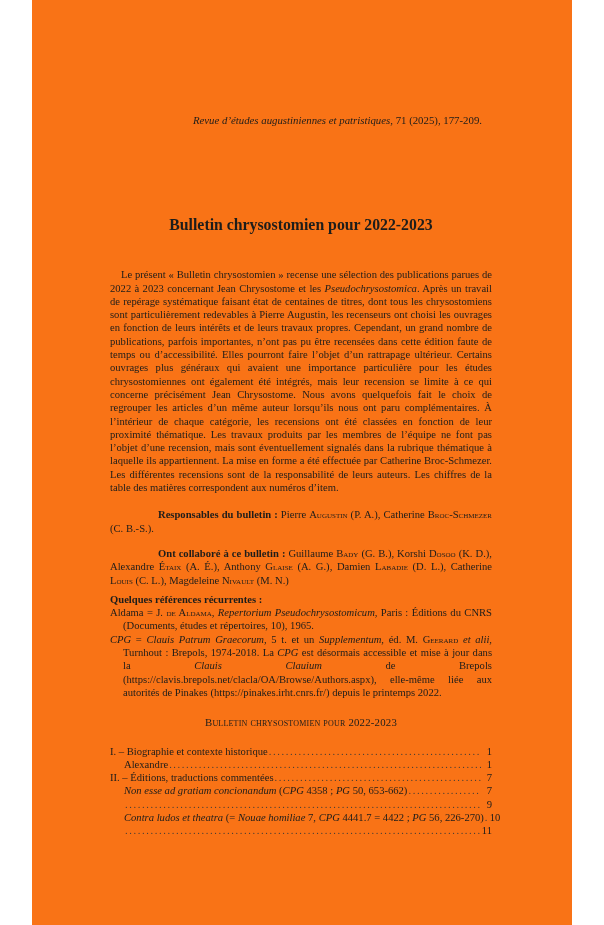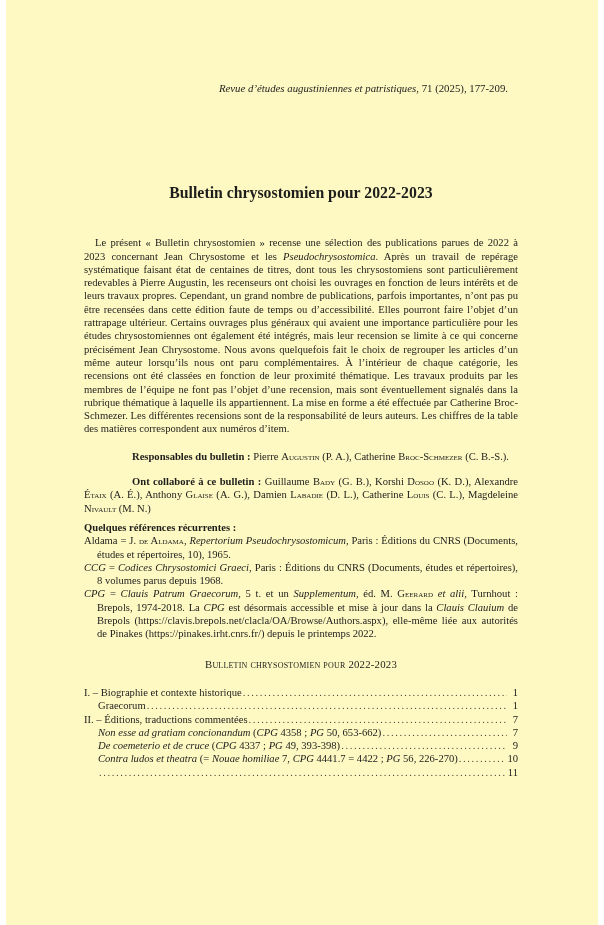--- a/index.html
+++ b/index.html
@@ -2,30 +2,30 @@
 <html lang="fr"><head>
 <meta charset="utf-8">
 <style>
   html, body {
     margin: 0;
     padding: 0;
     background: #ffffff;
   }
   .page {
     position: relative;
-    width: 592px;
+    width: 540px;
     height: 925px;
     margin: 0 auto;
-    background: #fef9c3;
+    background: #f97316;
     color: #1d1d1b;
     font-family: "Liberation Serif", "DejaVu Serif", serif;
     font-size: 10.6px;
     line-height: 13.3px;
     box-sizing: border-box;
-    padding: 82px 80px 0 78px;
+    padding: 114px 80px 0 78px;
     overflow: hidden;
   }
   
   .st-i  { font-style: italic; }
   .st-b  { font-weight: bold; margin-left: 48px; }
   .st-sc { font-variant: small-caps; }
 
   .running-head {
     text-align: right;
     padding-right: 10px;
@@ -113,57 +113,55 @@
 
   <p class="para-resp"><span class="st-b">Responsables du bulletin&nbsp;: </span><span>Pierre </span><span class="st-sc">Augustin</span><span> (P. A.), Catherine </span><span class="st-sc">Broc-Schmezer</span><span> (C. B.-S.).</span></p>
 
   <p class="para-collab"><span class="st-b">Ont collaboré à ce bulletin&nbsp;: </span><span>Guillaume </span><span class="st-sc">Bady</span><span> (G. B.), Korshi </span><span class="st-sc">Dosoo</span><span> (K. D.), Alexandre </span><span class="st-sc">Étaix</span><span> (A. É.), Anthony </span><span class="st-sc">Glaise</span><span> (A. G.), Damien </span><span class="st-sc">Labadie</span><span> (D. L.), Catherine </span><span class="st-sc">Louis</span><span> (C. L.), Magdeleine </span><span class="st-sc">Nivault</span><span> (M. N.)</span></p>
 
   <div class="refs">
     <p class="refs-heading">Quelques références récurrentes&nbsp;:</p>
 
       <p class="ref-item"><span>Aldama = J. </span><span class="st-sc">de Aldama</span><span>, </span><span class="st-i">Repertorium Pseudochrysostomicum</span><span>, Paris&nbsp;: Éditions du CNRS (Documents, études et répertoires, 10), 1965.</span></p>
 
-      <p class="ref-item"><span class="st-i">CCG</span><span> = </span><span class="st-i">Codices Chrysostomici Graeci</span><span>, Paris&nbsp;: Éditions du CNRS (Documents, études et répertoires), 8 volumes parus depuis 1968.</span></p>
 
       <p class="ref-item"><span class="st-i">CPG</span><span> = </span><span class="st-i">Clauis Patrum Graecorum</span><span>, 5 t. et un </span><span class="st-i">Supplementum</span><span>, éd. M. </span><span class="st-sc">Geerard</span><span> </span><span class="st-i">et alii</span><span>, Turnhout&nbsp;: Brepols, 1974-2018. La </span><span class="st-i">CPG</span><span> est désormais accessible et mise à jour dans la </span><span class="st-i">Clauis Clauium</span><span> de Brepols (https://clavis.brepols.net/clacla/OA/Browse/Authors.aspx), elle-même liée aux autorités de Pinakes (https://pinakes.irht.cnrs.fr/) depuis le printemps 2022.</span></p>
 
   </div>
 
   <div class="toc">
     <p class="toc-heading">Bulletin chrysostomien pour 2022-2023</p>
 
       <div class="toc-entry">
         <span class="toc-label"><span>I. – Biographie et contexte historique</span></span>
         <span class="toc-dots"></span>
         <span class="toc-page">1</span>
       </div>
 
       <div class="toc-entry indent-1">
-        <span class="toc-label"><span>Graecorum</span></span>
+        <span class="toc-label"><span>Alexandre</span></span>
         <span class="toc-dots"></span>
         <span class="toc-page">1</span>
       </div>
 
 
       <div class="toc-entry">
         <span class="toc-label"><span>II. – Éditions, traductions commentées</span></span>
         <span class="toc-dots"></span>
         <span class="toc-page">7</span>
       </div>
 
       <div class="toc-entry indent-1">
         <span class="toc-label"><span class="st-i">Non esse ad gratiam concionandum</span><span> (</span><span class="st-i">CPG</span><span> 4358&nbsp;; </span><span class="st-i">PG</span><span> 50, 653-662)</span></span>
         <span class="toc-dots"></span>
         <span class="toc-page">7</span>
       </div>
 
 
       <div class="toc-entry indent-1">
-        <span class="toc-label"><span class="st-i">De coemeterio et de cruce</span><span> (</span><span class="st-i">CPG</span><span> 4337&nbsp;; </span><span class="st-i">PG</span><span> 49, 393-398)</span></span>
         <span class="toc-dots"></span>
         <span class="toc-page">9</span>
       </div>
 
       <div class="toc-entry indent-1">
         <span class="toc-label"><span class="st-i">Contra ludos et theatra</span><span> (= </span><span class="st-i">Nouae homiliae</span><span> 7, </span><span class="st-i">CPG</span><span> 4441.7 = 4422&nbsp;; </span><span class="st-i">PG</span><span> 56, 226-270)</span></span>
         <span class="toc-dots"></span>
         <span class="toc-page">10</span>
       </div>
 

